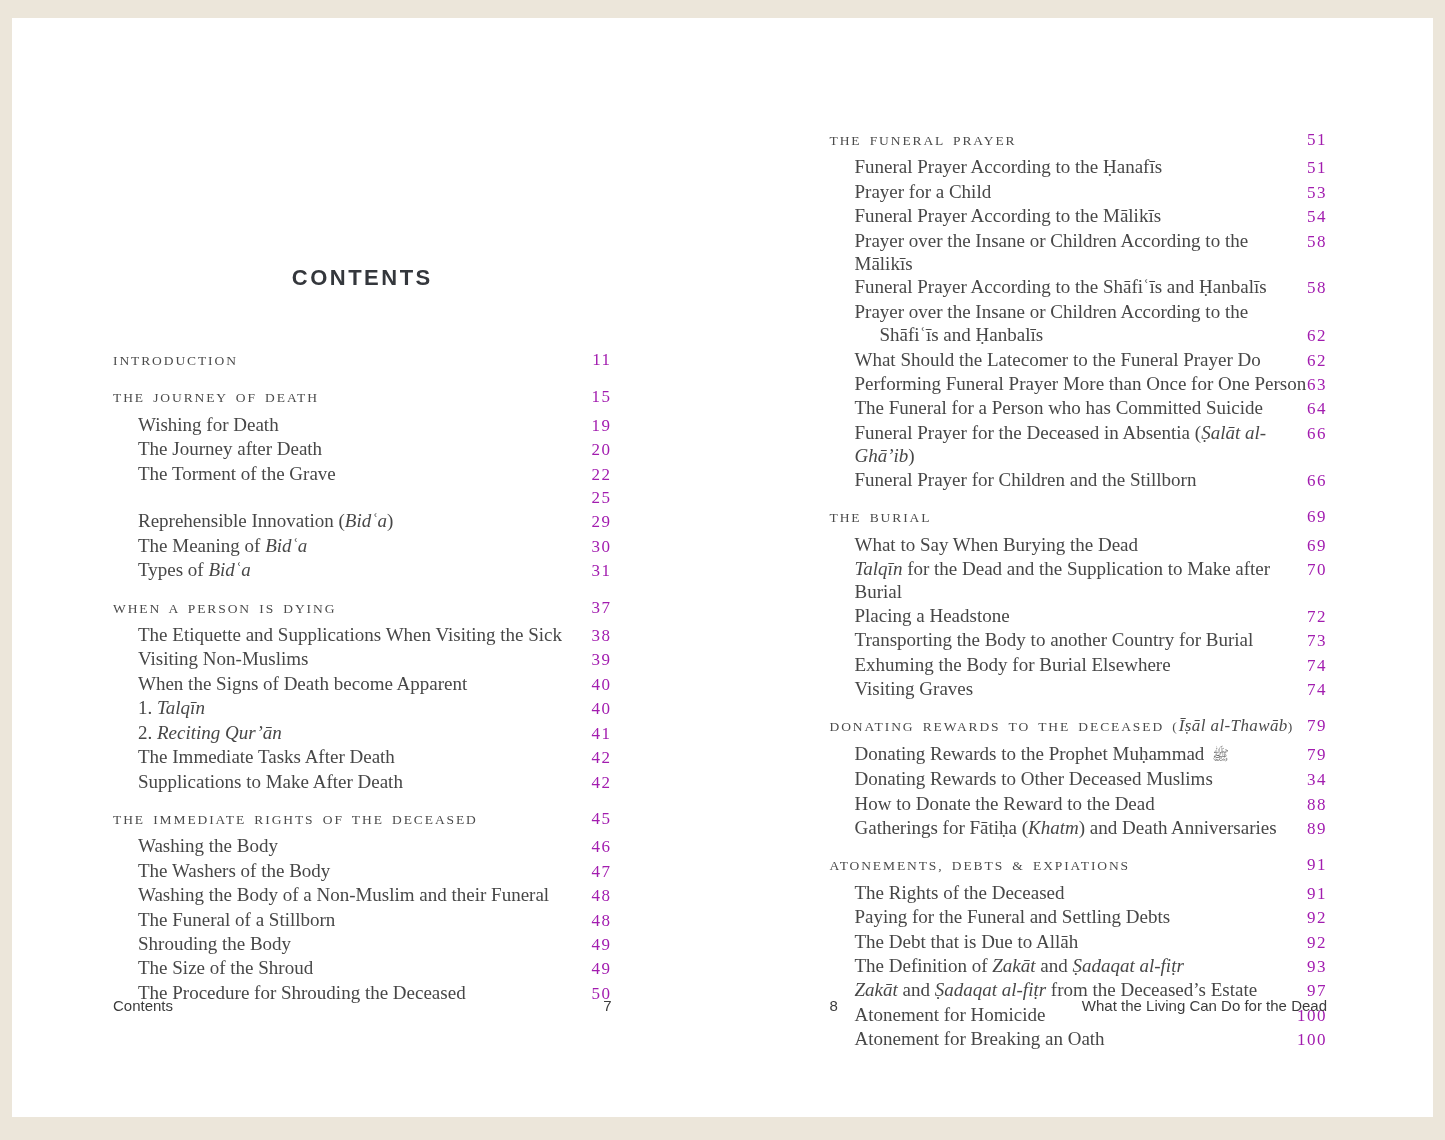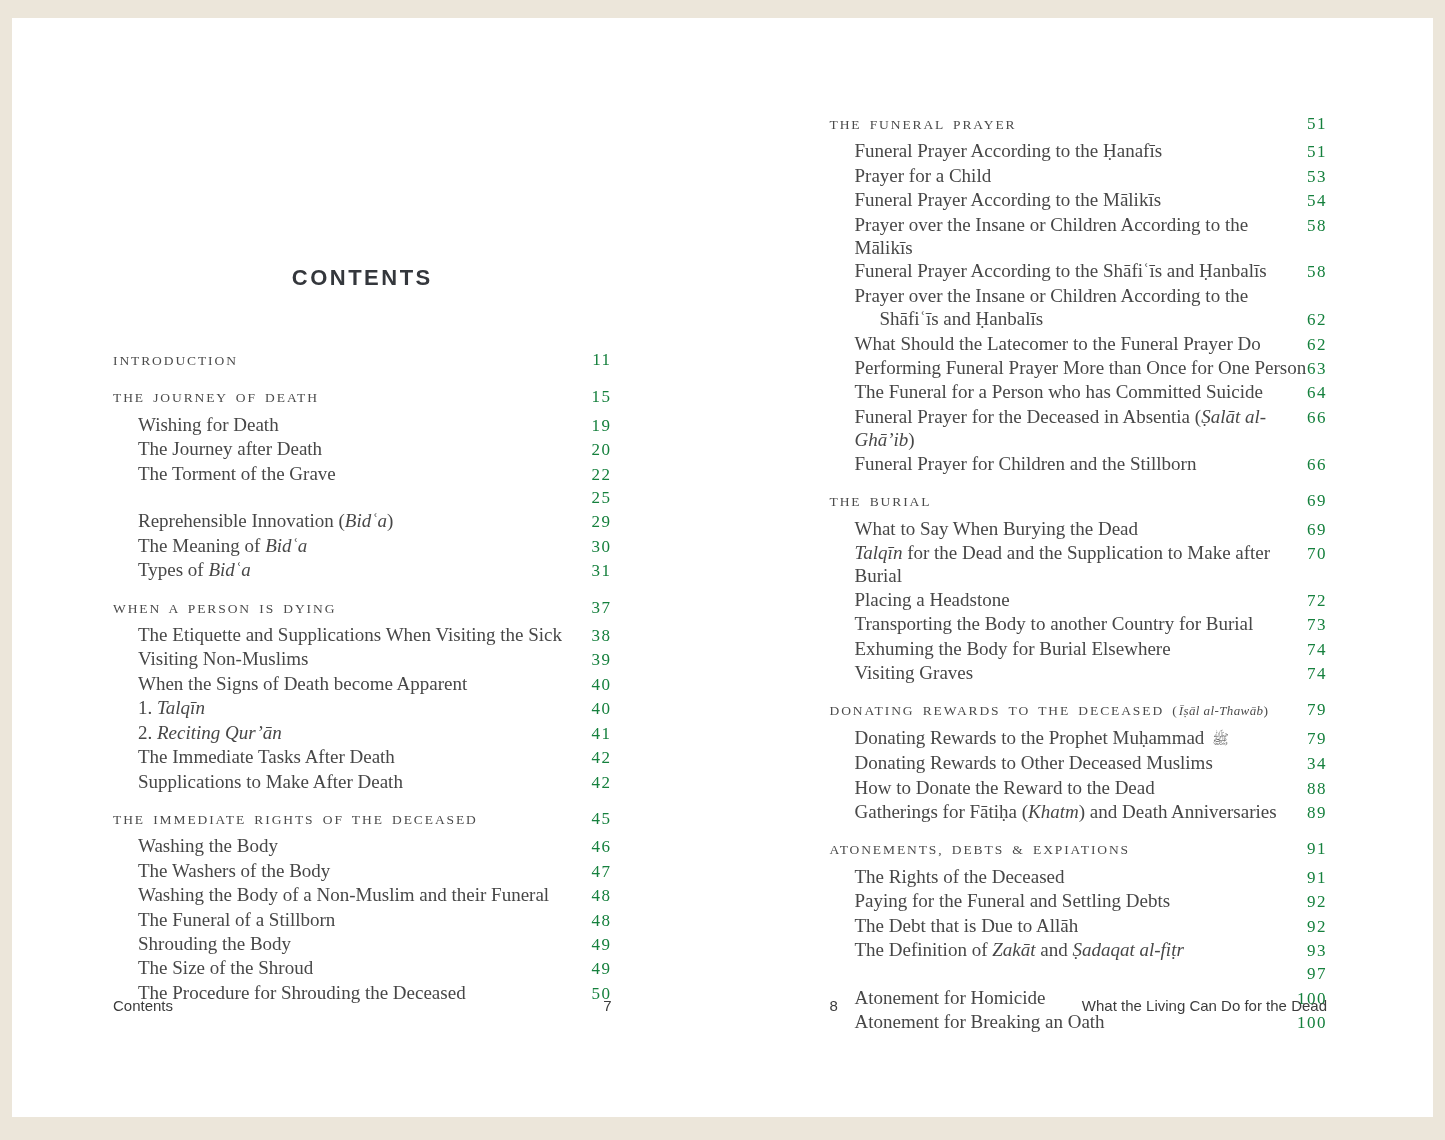--- a/index.html
+++ b/index.html
@@ -9,21 +9,21 @@
     font-family:"Liberation Serif","DejaVu Serif",serif;
     -webkit-font-smoothing:antialiased;
   }
   .spread{
     position:absolute;left:12px;top:18px;width:1421px;height:1099px;
     background:#ffffff;display:flex;
   }
   .page{position:relative;width:50%;height:100%;box-sizing:border-box;}
   .page-content{box-sizing:border-box;height:100%;}
   .page.left  .page-content{padding:0 111px 0 101px;}
-  .page.right .page-content{padding:94px 106px 0 107px;}
+  .page.right .page-content{padding:94px 106px 0 107px;margin-top:16px;}
 
   .contents-title{
     margin:247px 0 0 0;
     text-align:center;
     font-family:"Liberation Sans","DejaVu Sans",sans-serif;
     font-weight:bold;
     font-size:22px;letter-spacing:2.5px;
     color:#34373c;
   }
   .page.left .toc{margin-top:57px;}
@@ -33,30 +33,30 @@
 
   .row{
     display:flex;align-items:baseline;
     line-height:23.4px;
     color:#474747;
   }
   .row-title{font-size:19px;}
   .row-page{
     margin-left:14px;flex:none;margin-left:auto;
     font-size:17px;letter-spacing:1.5px;
-    color:#15803d;
+    color:#a21caf;
     font-variant-numeric:oldstyle-nums;
   }
   .row.heading{margin-bottom:3px;color:#4b4b4b;}
   .row.heading .row-title{
     font-size:13.5px;letter-spacing:1.9px;
     word-spacing:3px;
   }
   .row.heading .row-title .it{
-    font-size:13px;letter-spacing:0.4px;word-spacing:0;
+    font-size:17px;letter-spacing:0.4px;word-spacing:0;
   }
   .row.entry{margin-left:25px;}
   .row.entry.indent2{margin-left:50px;}
   .it{font-style:italic;}
   .honorific{font-size:14px;color:#6a6a6a;padding-left:3px;font-family:"DejaVu Sans",sans-serif;}
 
   .footer{
     position:absolute;top:979px;
     display:flex;justify-content:space-between;align-items:baseline;
     font-family:"Liberation Sans","DejaVu Sans",sans-serif;
@@ -312,20 +312,21 @@
             </div>
             <div class="row entry">
               <span class="row-title"><span>The Debt that is Due to Allāh</span></span>
               <span class="row-page">92</span>
             </div>
             <div class="row entry">
               <span class="row-title"><span>The Definition of </span><span class="it">Zakāt</span><span> and </span><span class="it">Ṣadaqat al-fiṭr</span></span>
               <span class="row-page">93</span>
             </div>
             <div class="row entry">
+              <span class="row-title"><span class="it">Zakāt</span><span> and </span><span class="it">Ṣadaqat al-fiṭr</span><span> from the Deceased’s Estate</span></span>
               <span class="row-page">97</span>
             </div>
             <div class="row entry">
               <span class="row-title"><span>Atonement for Homicide</span></span>
               <span class="row-page">100</span>
             </div>
             <div class="row entry">
               <span class="row-title"><span>Atonement for Breaking an Oath</span></span>
               <span class="row-page">100</span>
             </div>

